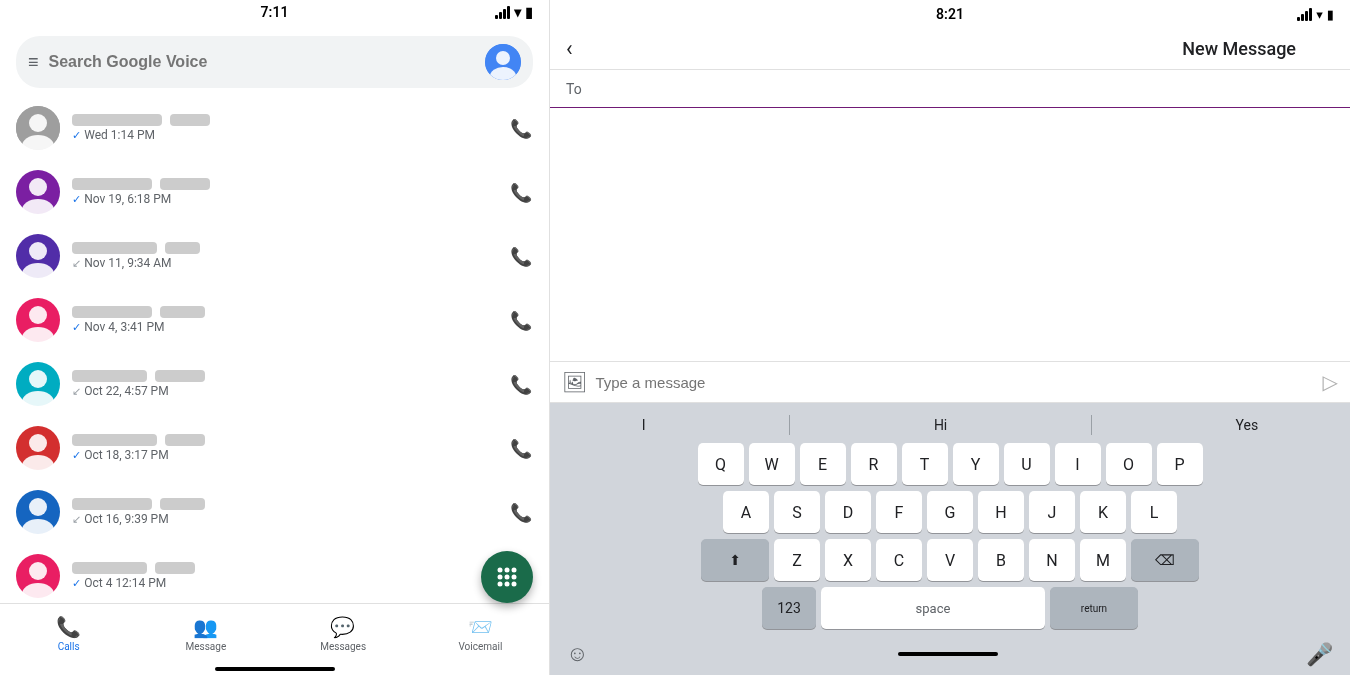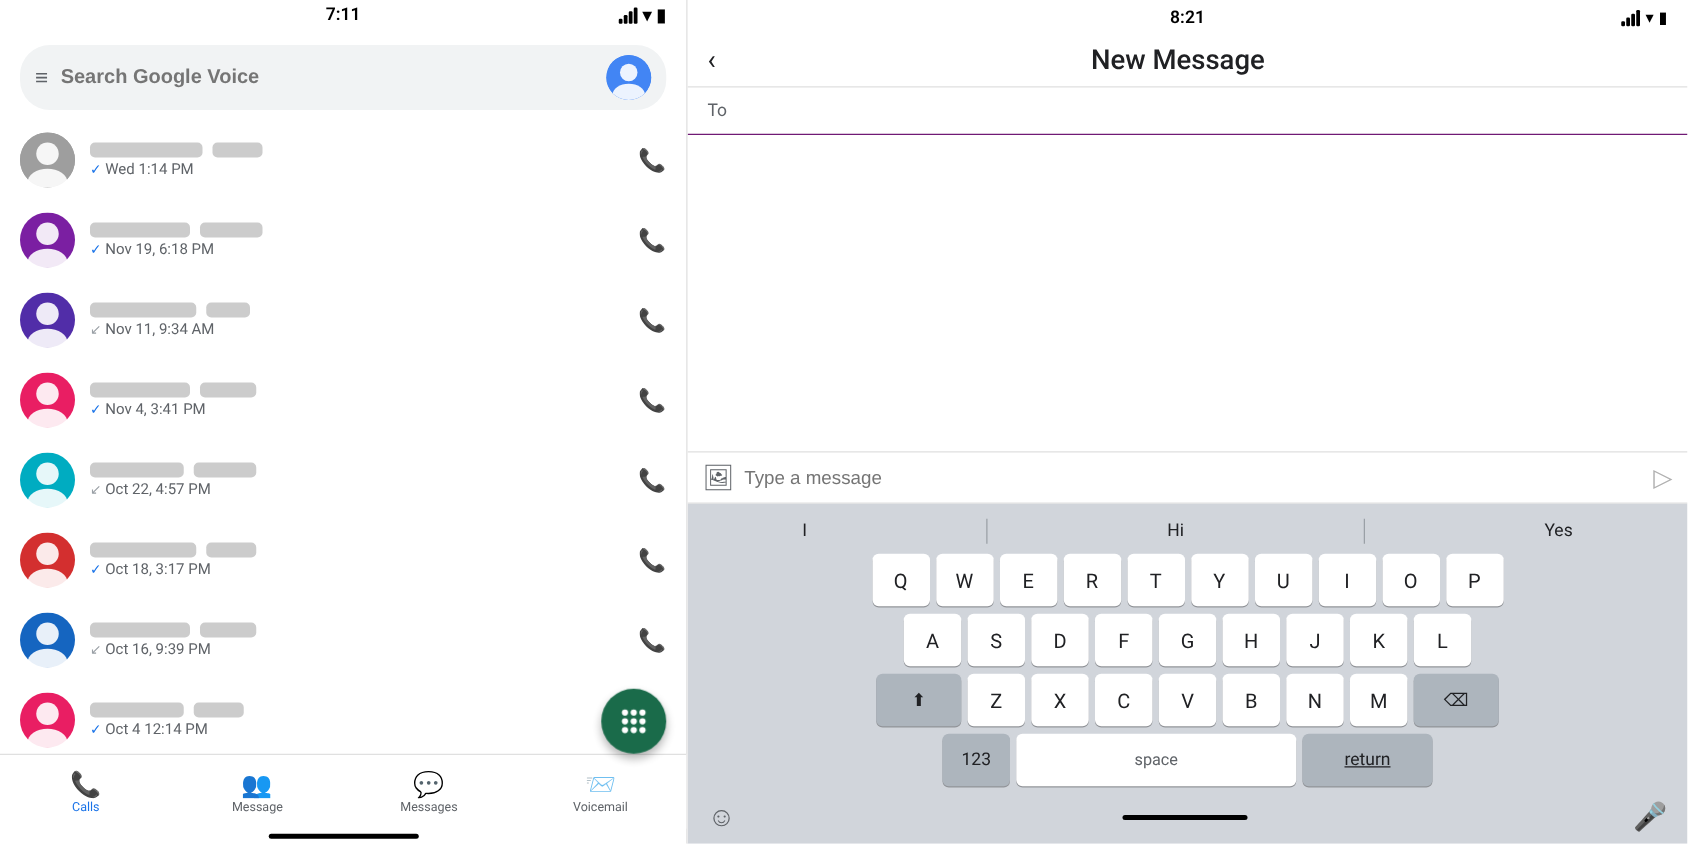--- a/index.html
+++ b/index.html
@@ -263,25 +263,25 @@
       gap: 16px;
     }
 
     .back-btn {
       font-size: 22px;
       color: #202124;
       cursor: pointer;
     }
 
     .header-title {
-      font-size: 22px;
+      font-size: 18px;
       font-weight: 500;
       color: #202124;
       flex: 1;
-      text-align: center;
+      text-align: right;
     }
 
     .to-field {
       display: flex;
       align-items: center;
       padding: 10px 16px;
       border-bottom: 1px solid #701a75;
       gap: 8px;
     }
 
@@ -394,23 +394,22 @@
     }
 
     .key.num {
       background: #adb5bd;
       width: 54px;
       font-size: 14px;
     }
 
     .key.return-key {
       background: #adb5bd;
-      width: 104px;
-      font-size: 14px;
-      text-decoration: underline;
+      width: 88px;
+      font-size: 10px;
     }
 
     .bottom-row-keyboard {
       display: flex;
       align-items: center;
       justify-content: space-between;
       padding: 6px 12px 4px 12px;
     }
 
     .emoji-icon {

